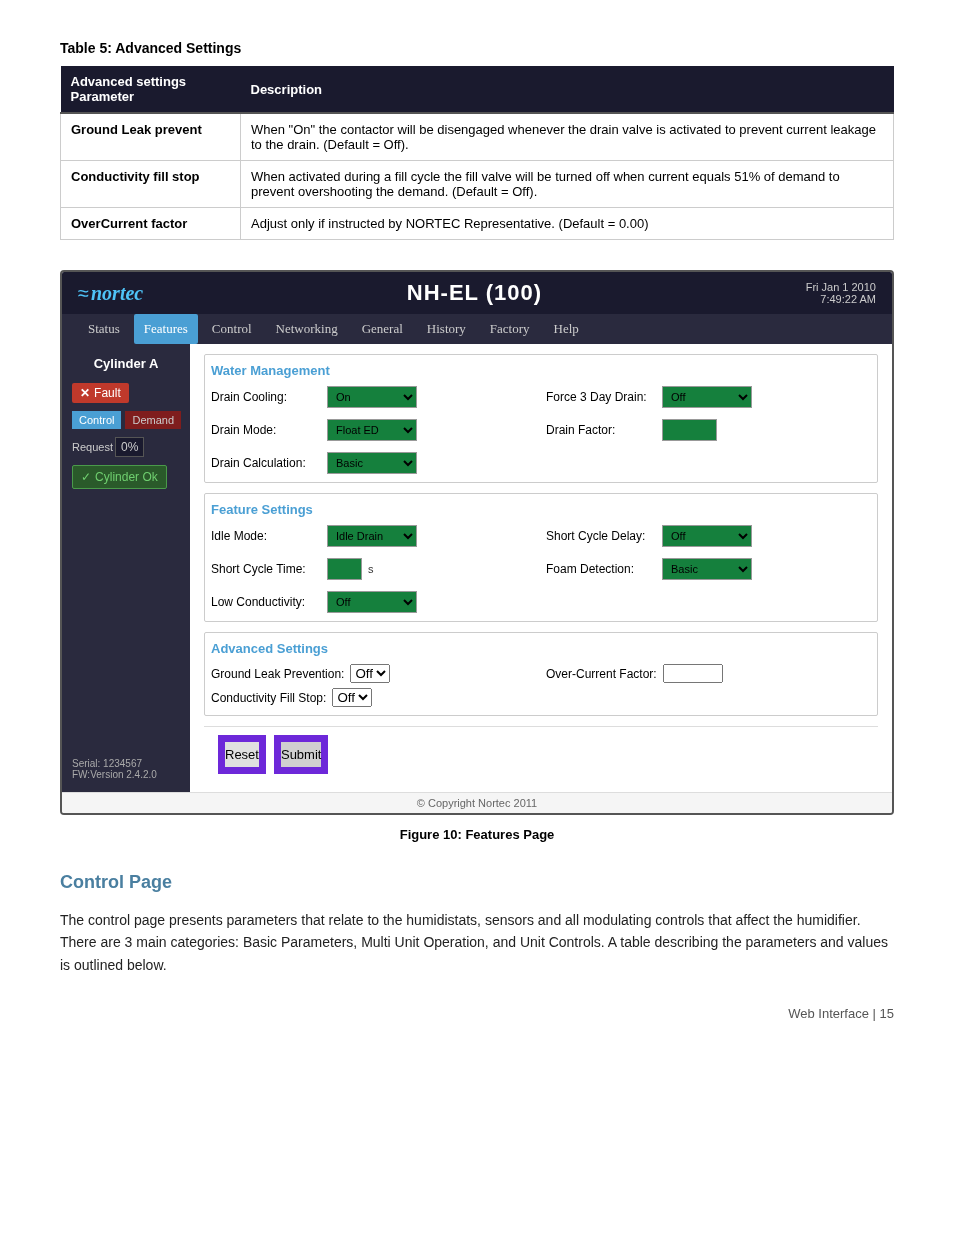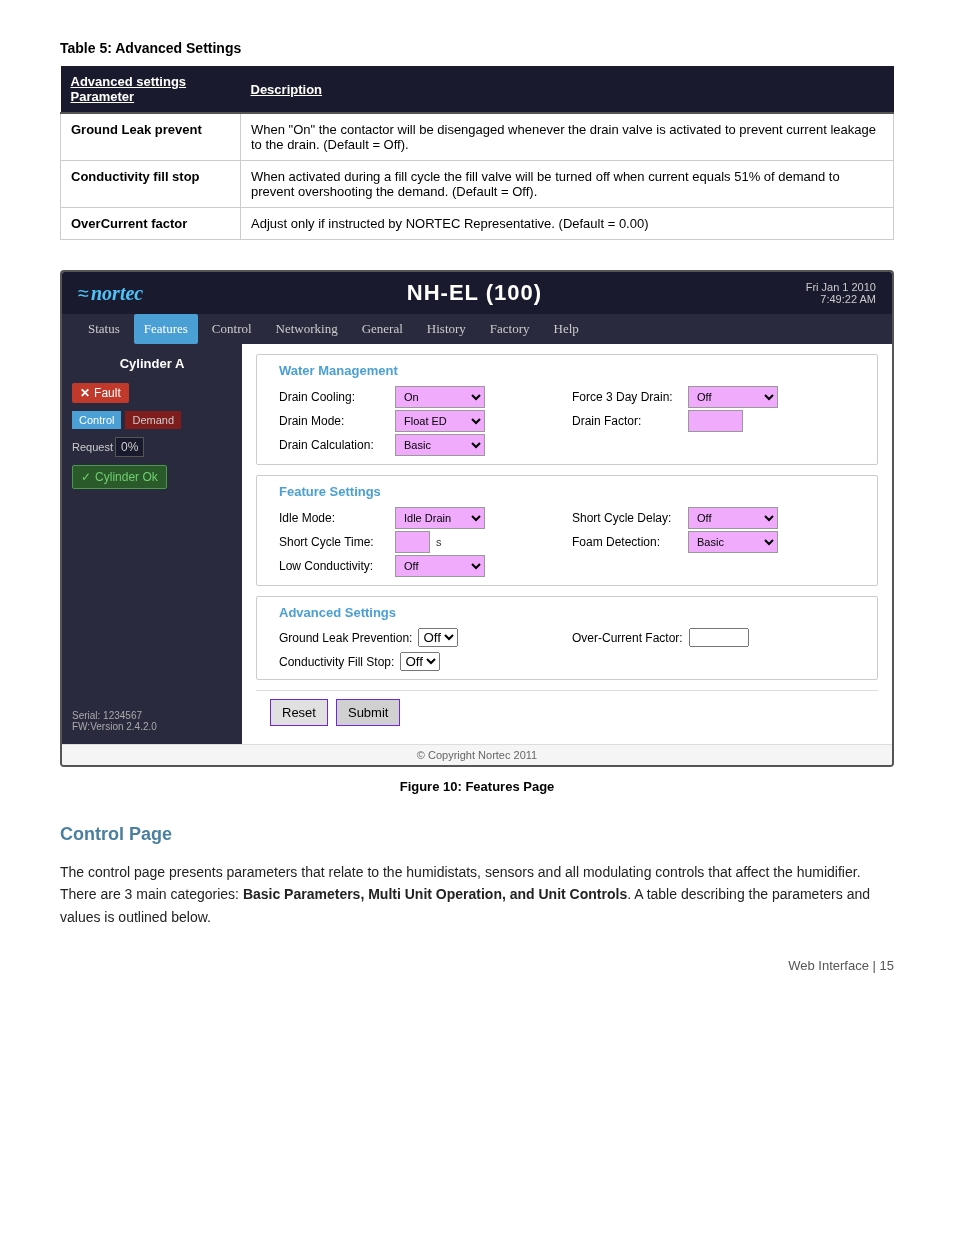--- a/index.html
+++ b/index.html
@@ -25,21 +25,20 @@
       border-collapse: collapse;
       margin-bottom: 30px;
       font-size: 13px;
     }
     .settings-table th {
       background: #1a1a2e;
       color: #fff;
       text-align: left;
       padding: 8px 10px;
       font-size: 13px;
-      text-decoration: underline;
     }
     .settings-table td {
       padding: 8px 10px;
       border: 1px solid #ccc;
       vertical-align: top;
     }
     .settings-table tr:first-child td {
       border-top: 2px solid #555;
     }
     .settings-table td:first-child {
@@ -101,21 +100,21 @@
 
     
     .device-body {
       display: flex;
       gap: 0;
       background: #fff;
     }
 
     
     .device-sidebar {
-      width: 180px;
+      width: 128px;
       background: #2a2a3e;
       padding: 12px 10px;
       display: flex;
       flex-direction: column;
       gap: 8px;
       min-height: 380px;
     }
     .cylinder-title {
       color: #fff;
       font-weight: bold;
@@ -193,48 +192,48 @@
       flex: 1;
       padding: 10px 14px;
       display: flex;
       flex-direction: column;
       gap: 10px;
     }
 
     .section-box {
       border: 1px solid #ccc;
       border-radius: 2px;
-      padding: 8px 22px;
+      padding: 8px 6px;
     }
     .section-title {
       color: #4a9fd4;
       font-size: 13px;
       font-weight: bold;
       margin-bottom: 8px;
     }
     .form-grid {
       display: grid;
       grid-template-columns: 1fr 1fr;
-      gap: 2px 10px;
+      gap: 11px 10px;
     }
     .form-row {
       display: flex;
       align-items: center;
       gap: 6px;
       font-size: 12px;
     }
     .form-row label {
       min-width: 110px;
       font-size: 12px;
     }
     .form-row select, .form-row input {
       font-size: 11px;
       padding: 2px 4px;
       border: 1px solid #999;
-      background: #f0abfc;
+      background: #15803d;
       height: 22px;
     }
     .form-row select {
       width: 90px;
     }
     .form-row input {
       width: 55px;
     }
     .form-row .unit-label {
       font-size: 11px;
@@ -259,23 +258,23 @@
     }
 
     
     .device-buttons {
       display: flex;
       gap: 8px;
       padding: 8px 14px;
       border-top: 1px solid #ddd;
     }
     .btn-reset, .btn-submit {
-      padding: 5px 11px;
-      font-size: 13px;
-      border: 1px solid #6d28d9;
+      padding: 5px 0;
+      font-size: 13px;
+      border: 7px solid #6d28d9;
       cursor: pointer;
       background: #e0e0e0;
     }
     .btn-submit {
       background: #d0d0d0;
     }
 
     .device-footer {
       text-align: center;
       font-size: 11px;
@@ -299,21 +298,21 @@
       font-weight: bold;
       margin-bottom: 12px;
       padding-bottom: 4px;
     }
     .body-text {
       font-size: 14px;
       line-height: 1.6;
       color: #222;
     }
     .body-text strong {
-      font-weight: bold;
+      font-weight: normal;
     }
 
     .page-number {
       text-align: right;
       font-size: 13px;
       color: #555;
       margin-top: 30px;
     }
 
     

